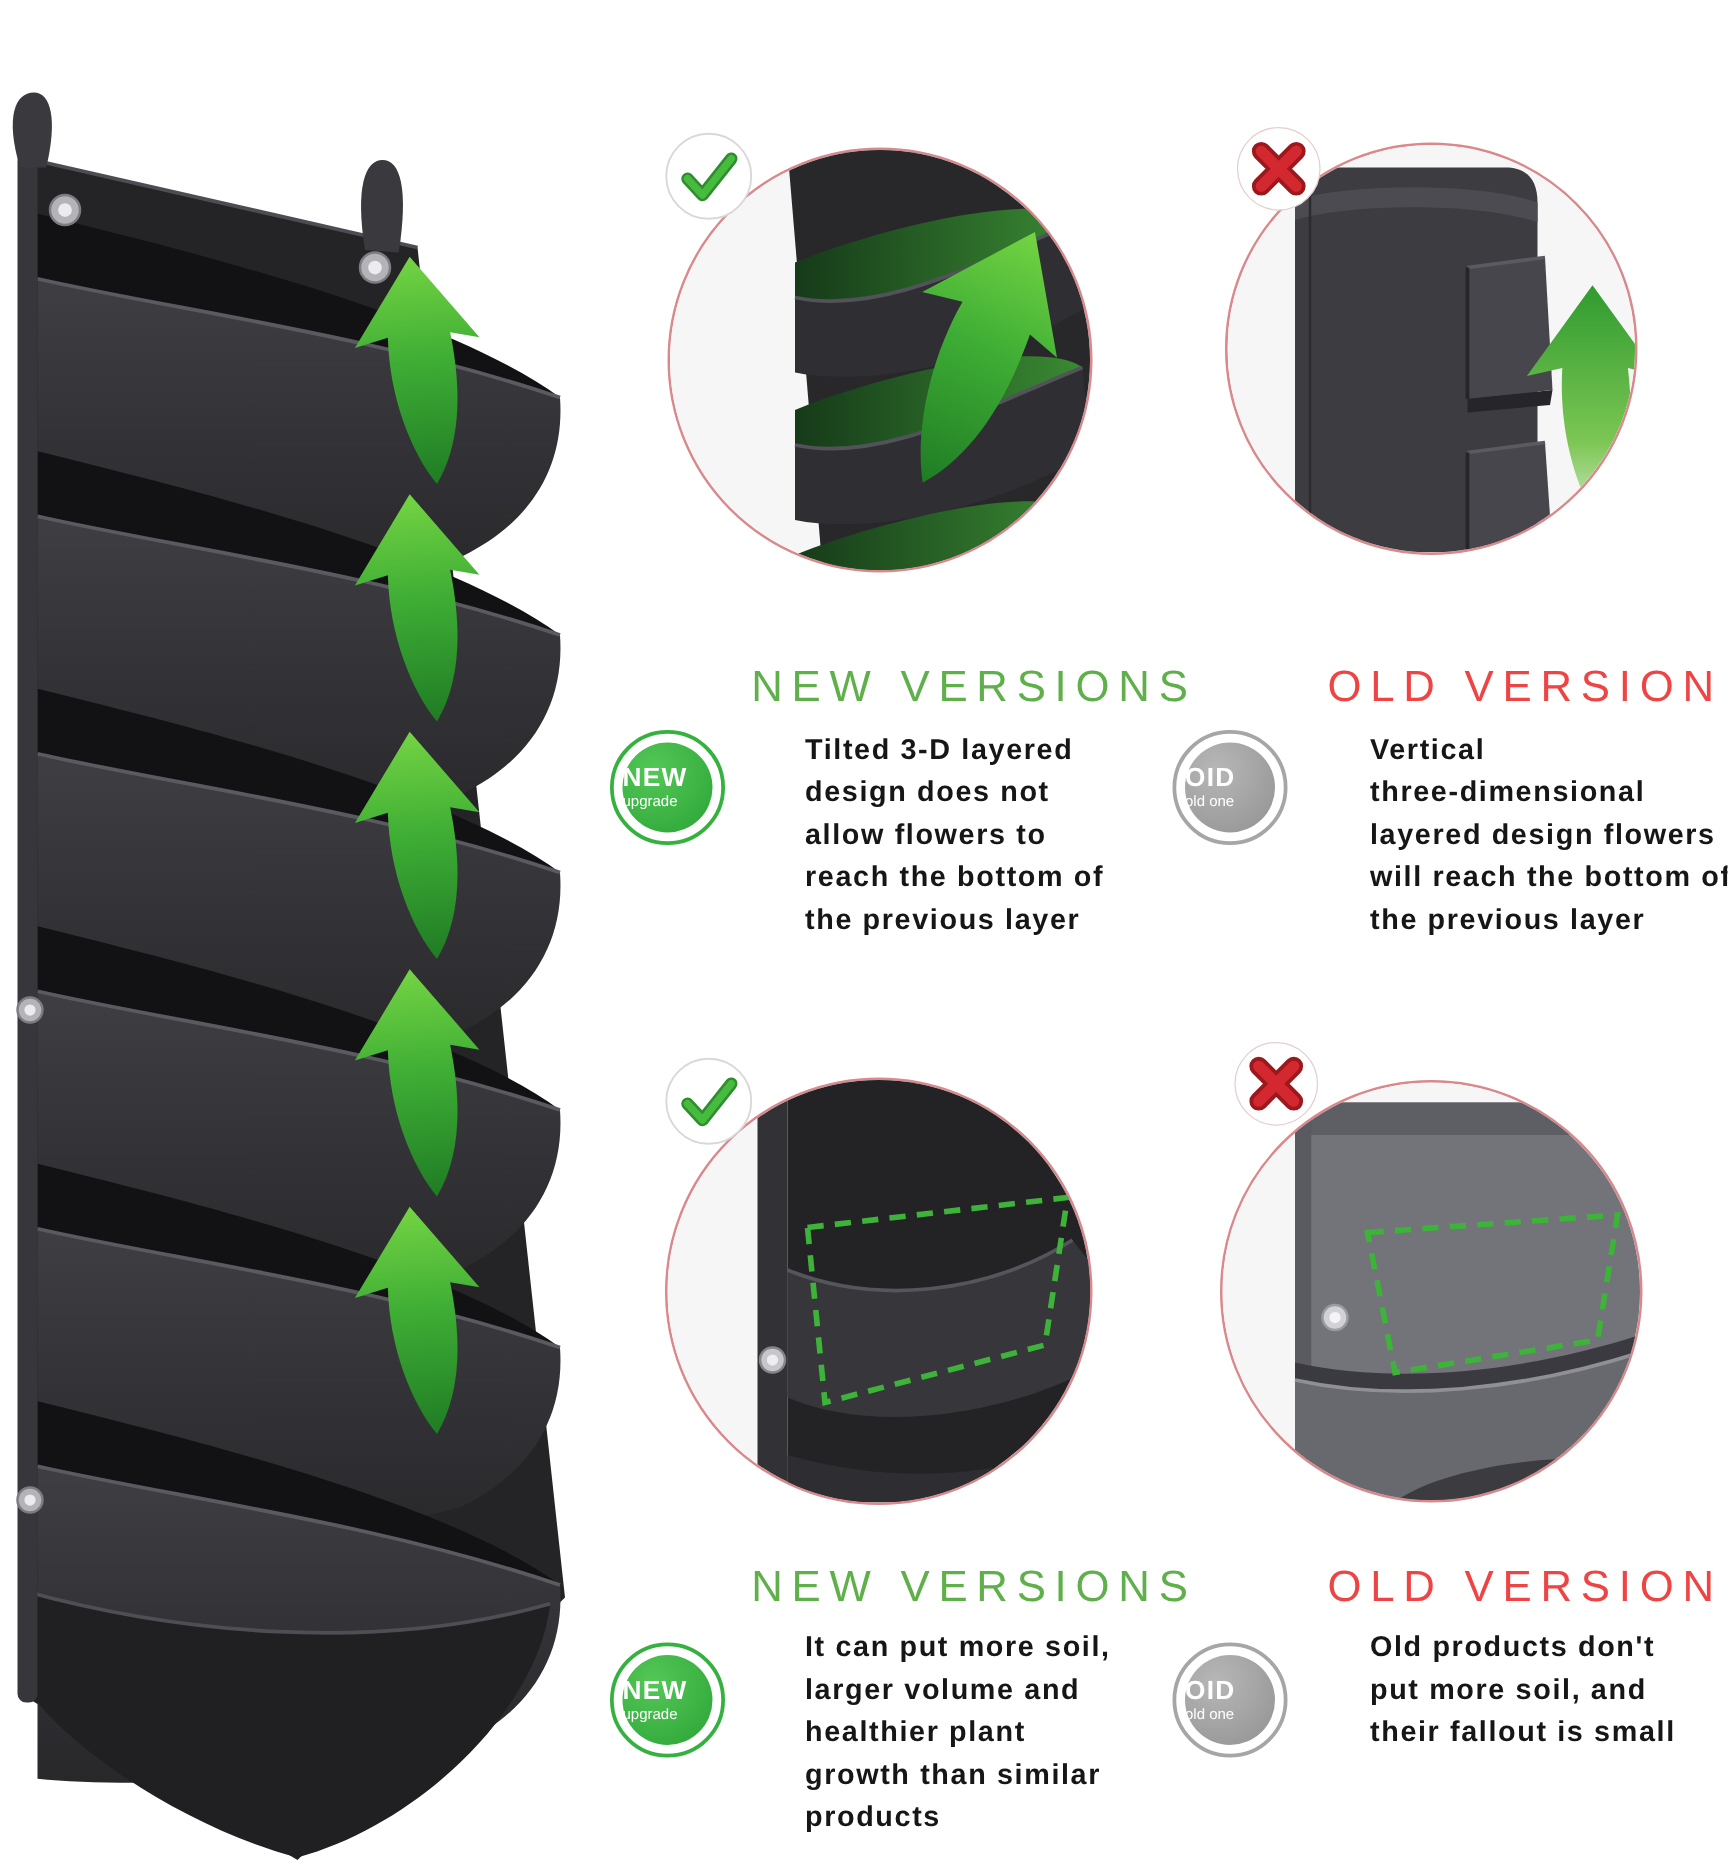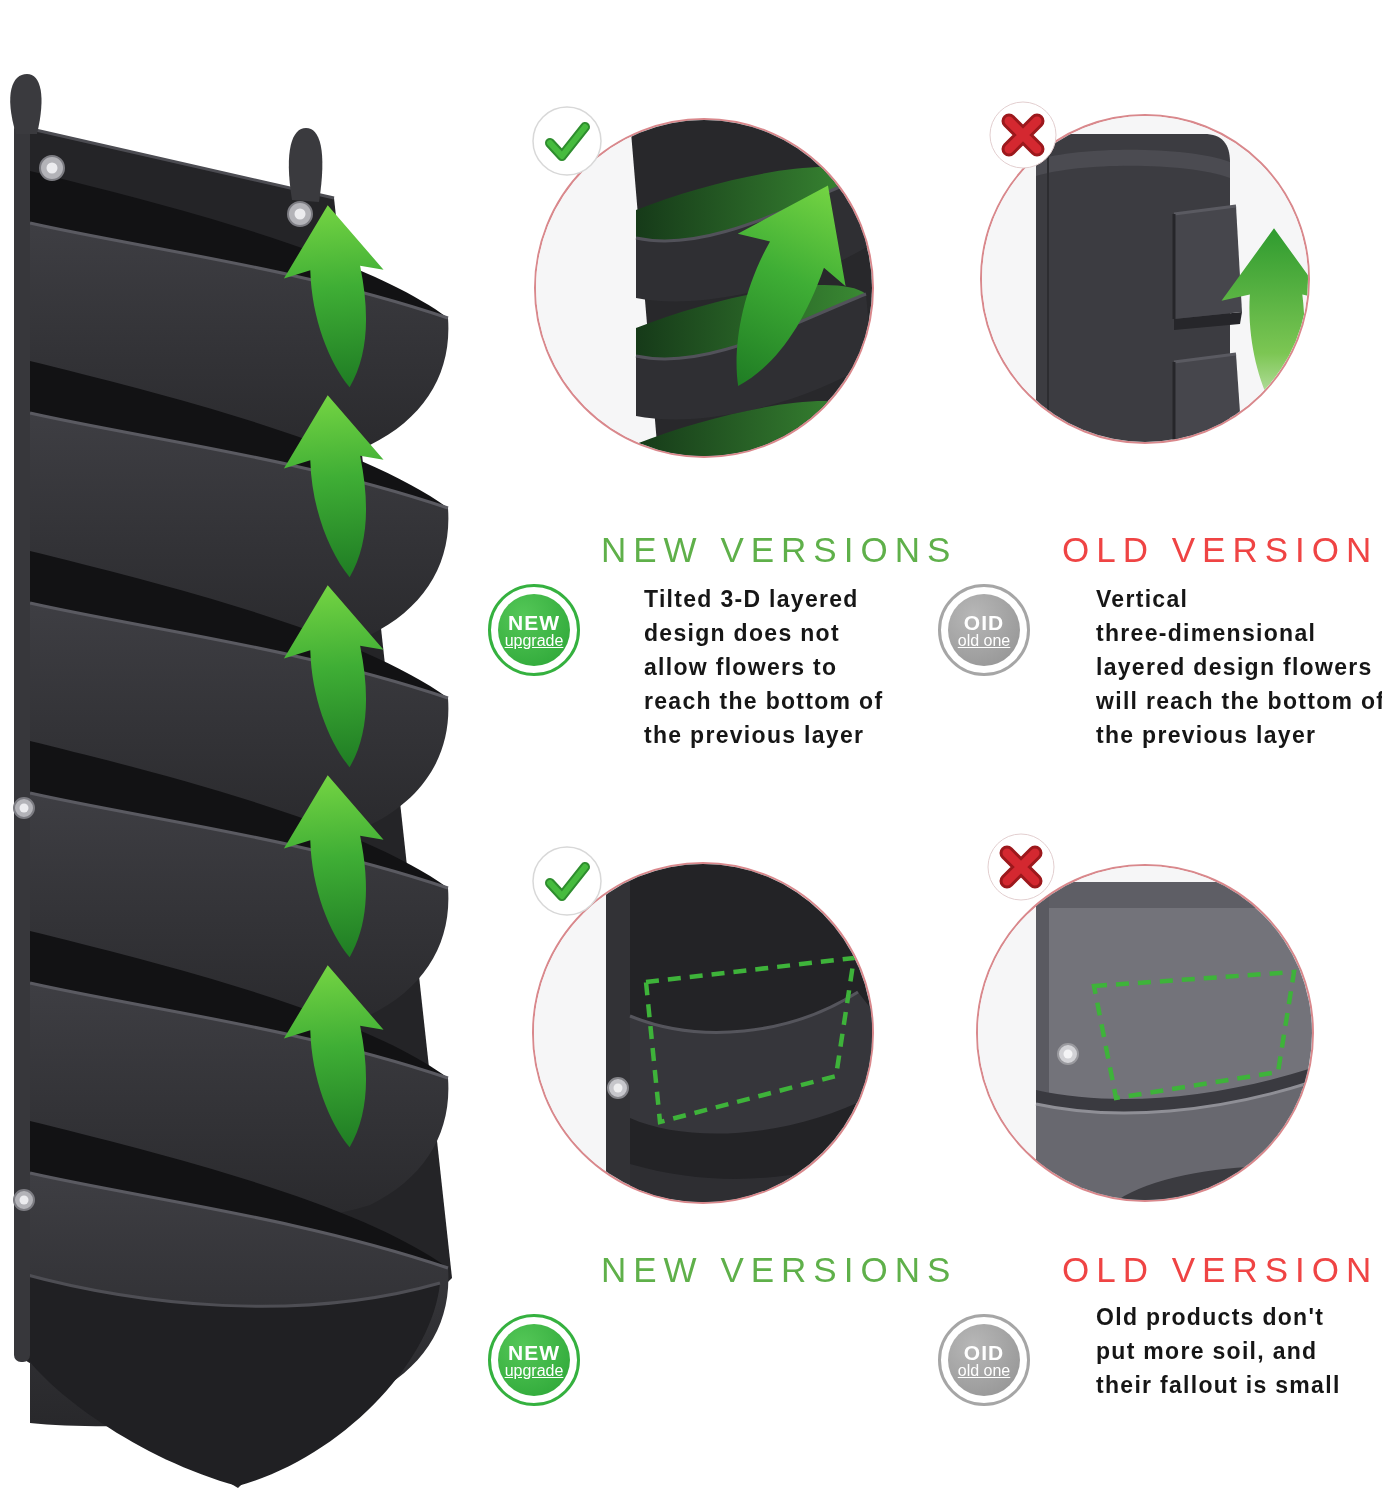--- a/index.html
+++ b/index.html
@@ -26,26 +26,26 @@
   .heading.new { color:#5fb04a; }
   .heading.old { color:#ef4444; }
   #heading-new-top { left:601px; top:530px; }
   #heading-old-top { left:1062px; top:530px; }
   #heading-new-bot { left:601px; top:1250px; }
   #heading-old-bot { left:1062px; top:1250px; }
 
   .badge { position:absolute; width:92px; height:92px; border-radius:50%; border:3px solid #35b13f;
            display:flex; align-items:center; justify-content:center; box-sizing:border-box; }
   .badge .inner { width:72px; height:72px; border-radius:50%; color:#ffffff;
-           display:flex; flex-direction:column; align-items:center; justify-content:center; }
+           display:flex; flex-direction:column; justify-content:center; }
   .badge.new .inner { background:radial-gradient(circle at 35% 30%, #54c757, #2aa435); }
   .badge.old { border-color:#a6a6a6; }
   .badge.old .inner { background:radial-gradient(circle at 35% 30%, #b7b7b7, #919191); }
   .badge .b1 { font-size:21px; font-weight:bold; letter-spacing:1px; line-height:22px; }
-  .badge .b2 { font-size:16px; line-height:14px;text-decoration:underline; }
+  .badge .b2 { font-size:12px; line-height:14px; }
   #badge-new-top { left:488px; top:584px; }
   #badge-old-top { left:938px; top:584px; }
   #badge-new-bot { left:488px; top:1314px; }
   #badge-old-bot { left:938px; top:1314px; }
 
   .desc { position:absolute; font-size:23px; line-height:34px; letter-spacing:1.3px;
           color:#161616; font-weight:700; white-space:pre-line;margin-left:36px; }
   #desc-new-top { left:608px; top:582px; width:310px; }
   #desc-old-top { left:1060px; top:582px; width:335px; }
   #desc-new-bot { left:608px; top:1300px; width:320px; }
@@ -271,20 +271,25 @@
 
   <div class="heading new" id="heading-new-bot">NEW VERSIONS</div>
   <div class="heading old" id="heading-old-bot">OLD VERSION</div>
 
   <div class="badge new" id="badge-new-bot">
     <div class="inner">
       <div class="b1">NEW</div>
       <div class="b2">upgrade</div>
     </div>
   </div>
+  <div class="desc" id="desc-new-bot">It can put more soil,
+larger volume and
+healthier plant
+growth than similar
+products</div>
 
   <div class="badge old" id="badge-old-bot">
     <div class="inner">
       <div class="b1">OID</div>
       <div class="b2">old one</div>
     </div>
   </div>
   <div class="desc" id="desc-old-bot">Old products don't
 put more soil, and
 their fallout is small</div>

